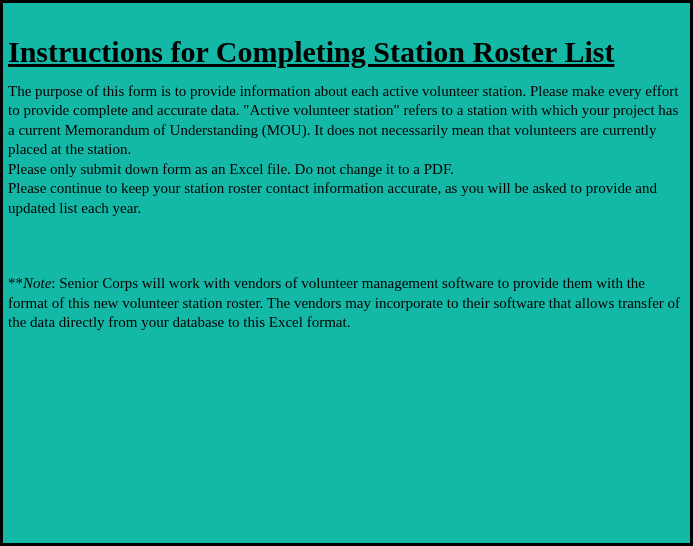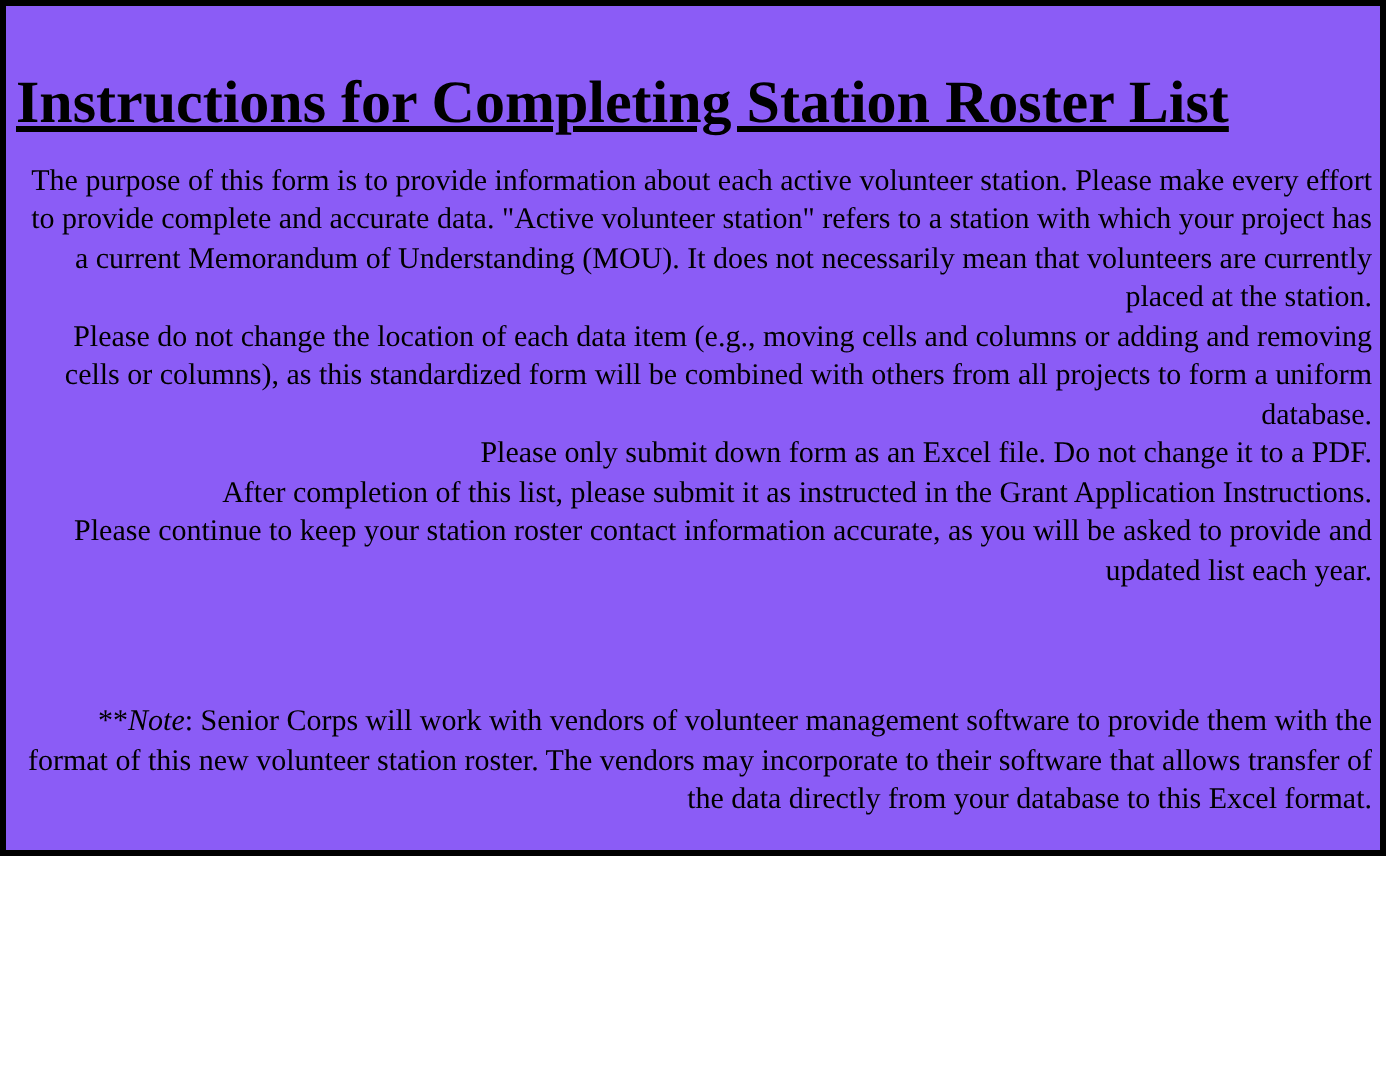--- a/index.html
+++ b/index.html
@@ -3,62 +3,60 @@
 <meta charset="utf-8">
 <style>
   html, body {
     margin: 0;
     padding: 0;
     background: #ffffff;
   }
   .page {
     position: relative;
     width: 693px;
-    height: 428px;
+    height: 546px;
     box-sizing: border-box;
-    background: #8b5cf6;
+    background: #14b8a6;
     border: 3px solid #000000;
     overflow: hidden;
     font-family: "Liberation Serif", "DejaVu Serif", serif;
     font-size: 15px;
     line-height: 19.5px;
     color: #000000;
     padding: 39px 4px 16px 5px;
   }
   .doc-title {
     font-weight: bold;
     text-decoration: underline;
     margin: 0 0 20px 0;
   }
   .doc-paragraph {
     margin: 0;
-    text-align: right;
+    text-align: left;
   }
   .note-paragraph {
     margin: 56px 0 0 0;
   }
   .note-italic {
     font-style: italic;
   }
 </style>
 </head>
 <body>
 
 <div class="page">
 
   <h1 class="doc-title">Instructions for Completing Station Roster List</h1>
 
   <p class="doc-paragraph">The purpose of this form is to provide information about each active volunteer station. Please make every effort to provide complete and accurate data. "Active volunteer station" refers to a station with which your project has a current Memorandum of Understanding (MOU). It does not necessarily mean that volunteers are currently placed at the station.</p>
 
 
 
-  <p class="doc-paragraph">Please do not change the location of each data item (e.g., moving cells and columns or adding and removing cells or columns), as this standardized form will be combined with others from all projects to form a uniform database.</p>
 
 
   <p class="doc-paragraph">Please only submit down form as an Excel file. Do not change it to a PDF.</p>
 
-  <p class="doc-paragraph">After completion of this list, please submit it as instructed in the Grant Application Instructions.</p>
 
   <p class="doc-paragraph">Please continue to keep your station roster contact information accurate, as you will be asked to provide and updated list each year.</p>
 
   <p class="doc-paragraph note-paragraph"><span>**</span><span class="note-italic">Note</span><span>: Senior Corps will work with vendors of volunteer management software to provide them with the format of this new volunteer station roster. The vendors may incorporate to their software that allows transfer of the data directly from your database to this Excel format.</span></p>
 
 </div>
 
 </body></html>

